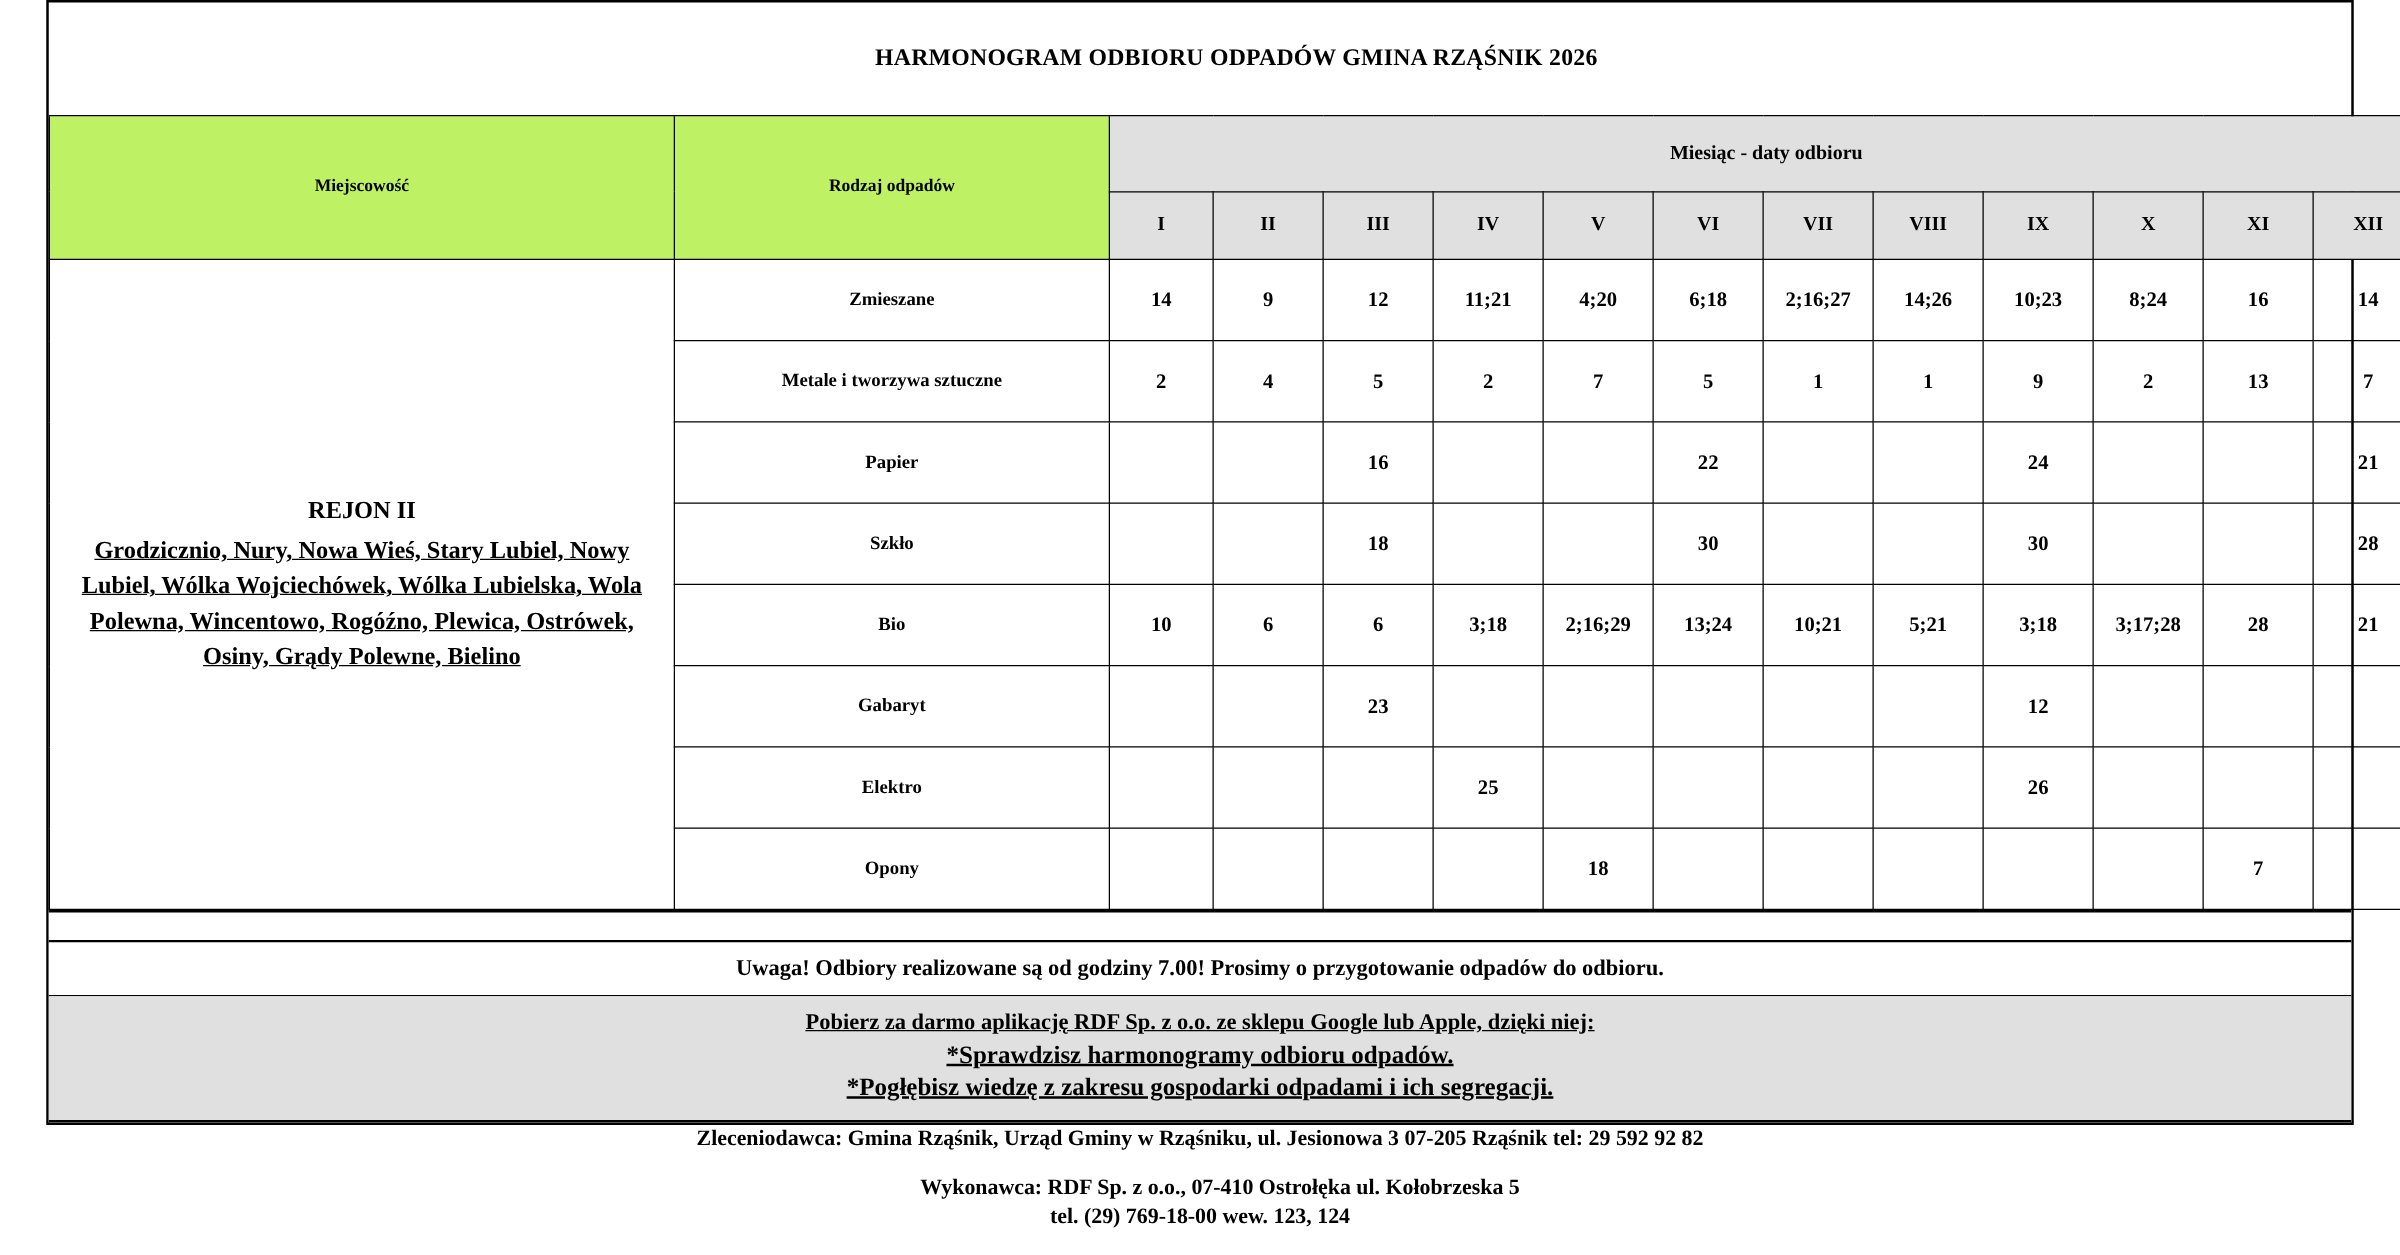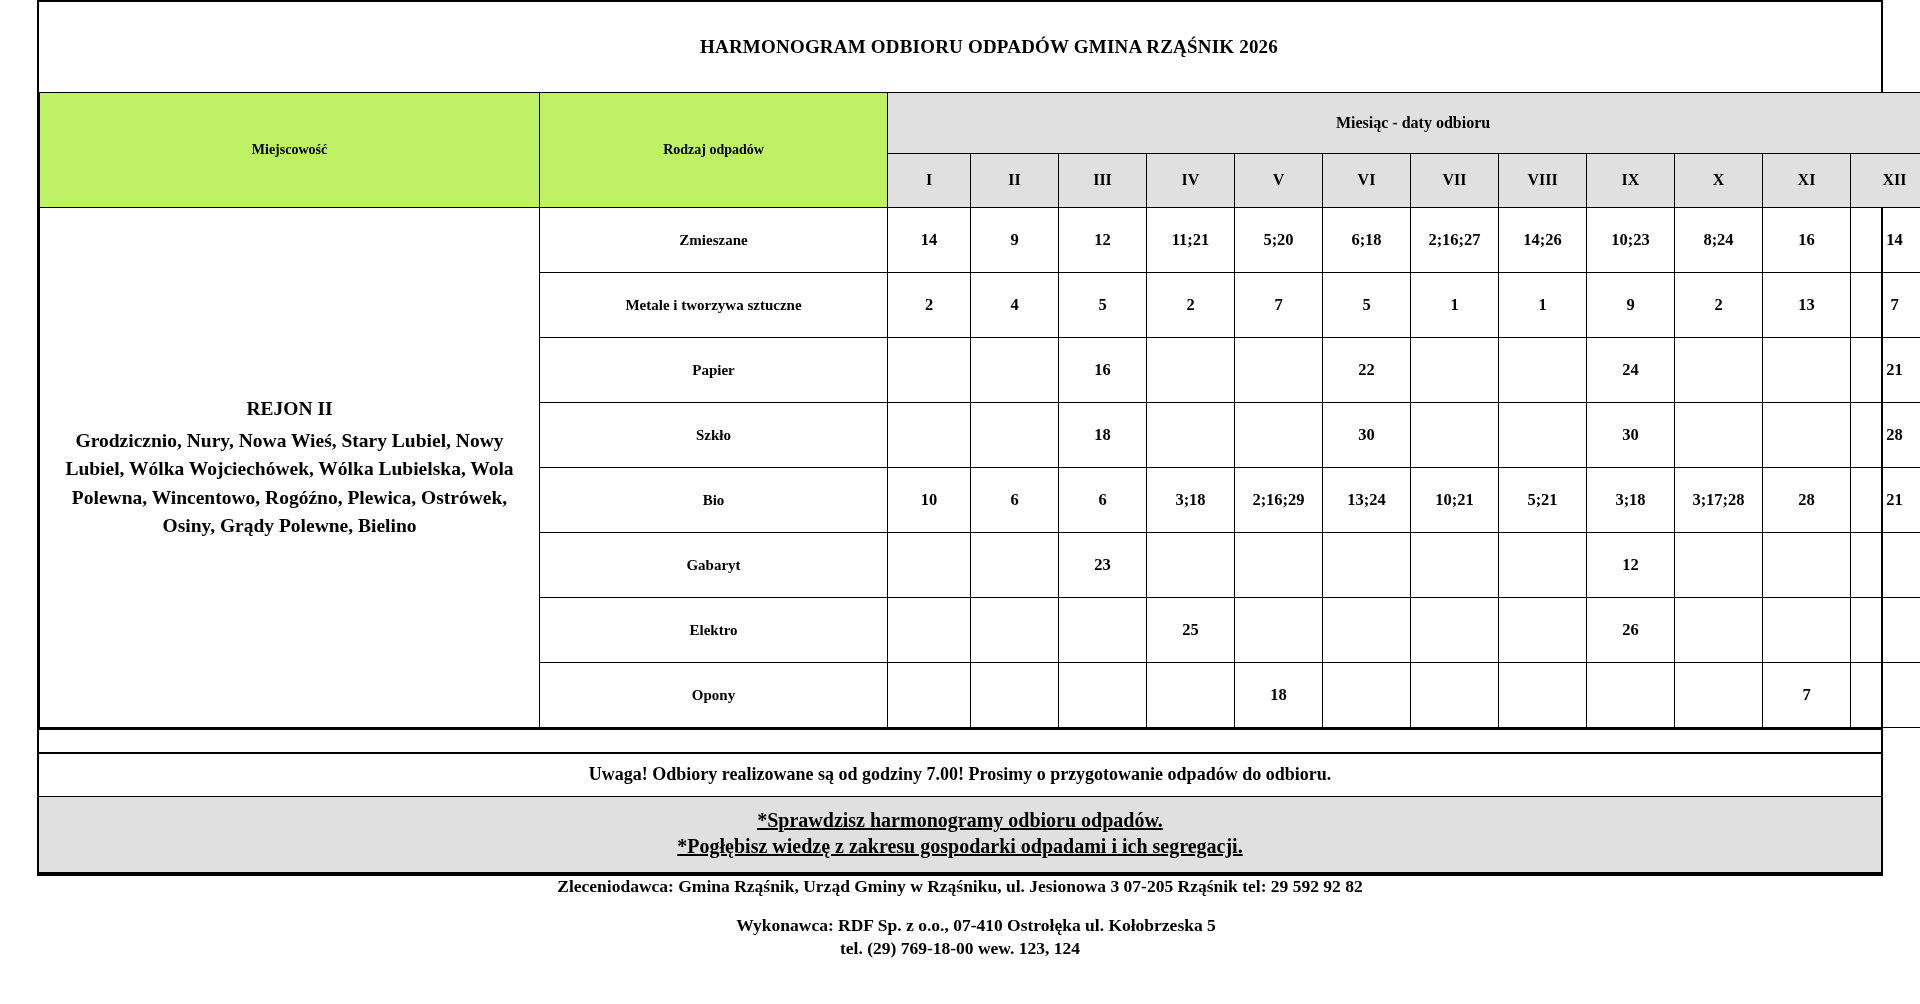--- a/index.html
+++ b/index.html
@@ -73,20 +73,21 @@
     line-height: 1.45;
     padding: 6px 14px;
     text-align: center;
   }
   .region-title {
     display: block;
     margin-bottom: 4px;
   }
   .region-list {
     display: block;
+    text-decoration: underline;
   }
   
   .type-cell {
     font-size: 15px;
     font-weight: bold;
     height: 62px;
   }
   .date-cell {
     font-size: 16.5px;
     font-weight: bold;
@@ -198,21 +199,21 @@
         <tr>
           <td class="region-cell" rowspan="8">
             <span class="region-title">REJON II</span>
             <span class="region-list">Grodzicznio, Nury, Nowa Wieś, Stary Lubiel, Nowy Lubiel, Wólka Wojciechówek, Wólka Lubielska, Wola Polewna, Wincentowo, Rogóźno, Plewica, Ostrówek, Osiny, Grądy Polewne, Bielino</span>
           </td>
           <td class="type-cell">Zmieszane</td>
           <td class="date-cell">14</td>
           <td class="date-cell">9</td>
           <td class="date-cell">12</td>
           <td class="date-cell">11;21</td>
-          <td class="date-cell">5;20</td>
+          <td class="date-cell">4;20</td>
           <td class="date-cell">6;18</td>
           <td class="date-cell">2;16;27</td>
           <td class="date-cell">14;26</td>
           <td class="date-cell">10;23</td>
           <td class="date-cell">8;24</td>
           <td class="date-cell">16</td>
           <td class="date-cell">14</td>
         </tr>
 
         <tr>
@@ -327,20 +328,21 @@
           <td class="date-cell"></td>
         </tr>
       </tbody>
     </table>
 
     <div class="spacer-strip"></div>
 
     <div class="notes">
       <div class="note-line note-warning">Uwaga! Odbiory realizowane są od godziny 7.00! Prosimy o przygotowanie odpadów do odbioru.</div>
       <div class="note-line note-app">
+        <span class="app-head">Pobierz za darmo aplikację RDF Sp. z o.o. ze sklepu Google lub Apple, dzięki niej:</span>
         <span class="app-item">*Sprawdzisz harmonogramy odbioru odpadów.</span>
         <span class="app-item">*Pogłębisz wiedzę z zakresu gospodarki odpadami i ich segregacji.</span>
       </div>
     </div>
   </div>
 
   <div class="footer">
     <span class="f1">Zleceniodawca: Gmina Rząśnik, Urząd Gminy w Rząśniku, ul. Jesionowa 3 07-205 Rząśnik tel: 29 592 92 82</span>
     <span class="f2">Wykonawca: RDF Sp. z o.o., 07-410 Ostrołęka ul. Kołobrzeska 5</span>
     <span class="f3">tel. (29) 769-18-00 wew. 123, 124</span>

